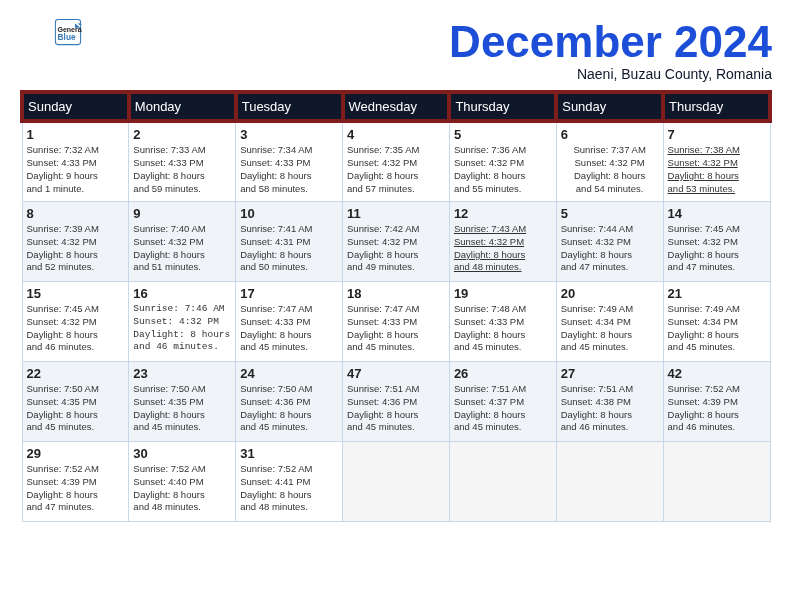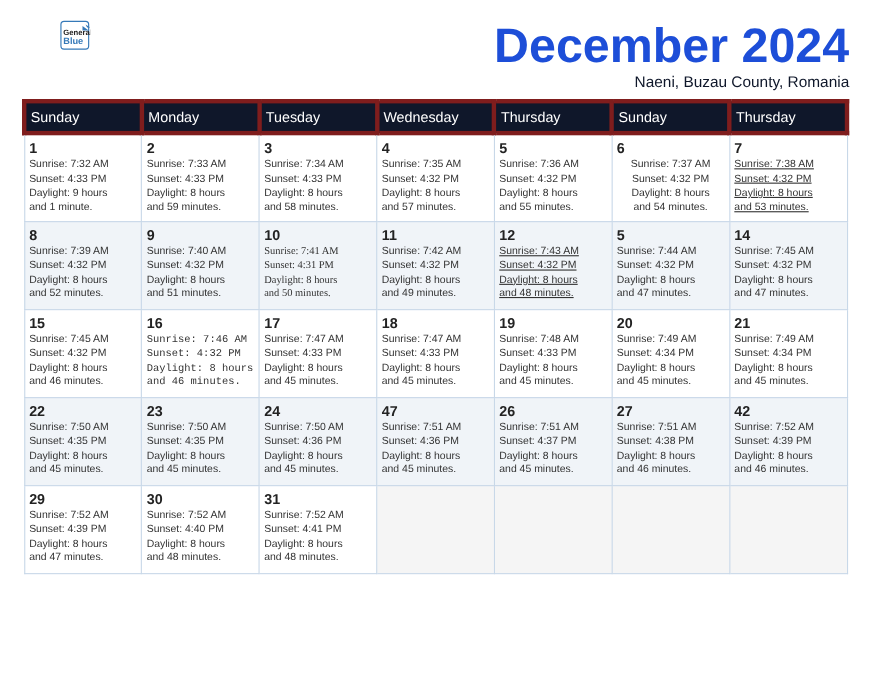--- a/index.html
+++ b/index.html
@@ -183,21 +183,21 @@
           </td>
           <td>
             <span class="day-num">9</span>
             <div class="cell-info" style="white-space: pre-line;">Sunrise: 7:40 AM
 Sunset: 4:32 PM
 Daylight: 8 hours
 and 51 minutes.</div>
           </td>
           <td>
             <span class="day-num">10</span>
-            <div class="cell-info" style="white-space: pre-line; font-family: Liberation Serif, serif;">Sunrise: 7:41 AM
+            <div class="cell-info" style="white-space: pre-line;">Sunrise: 7:41 AM
 Sunset: 4:31 PM
 Daylight: 8 hours
 and 50 minutes.</div>
           </td>
           <td>
             <span class="day-num">11</span>
             <div class="cell-info" style="white-space: pre-line;">Sunrise: 7:42 AM
 Sunset: 4:32 PM
 Daylight: 8 hours
 and 49 minutes.</div>

